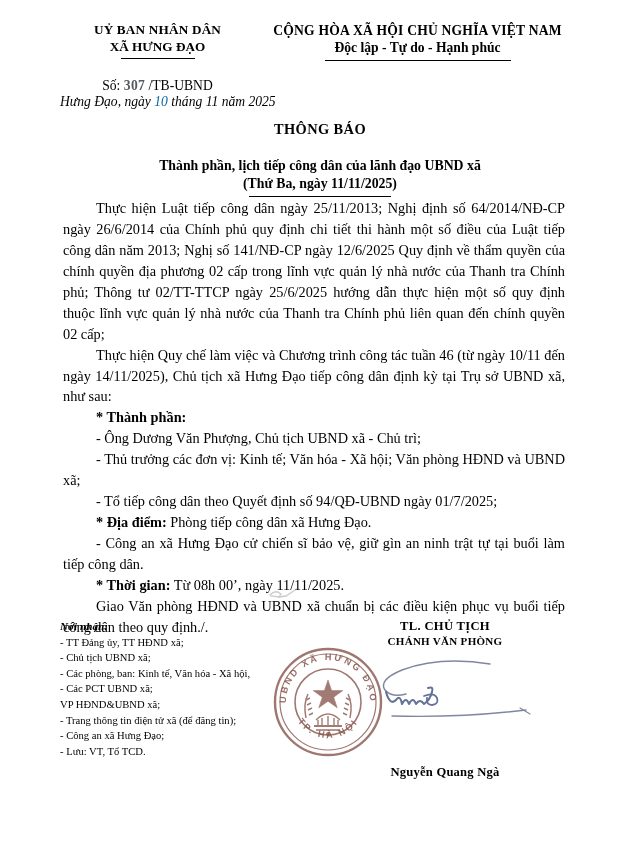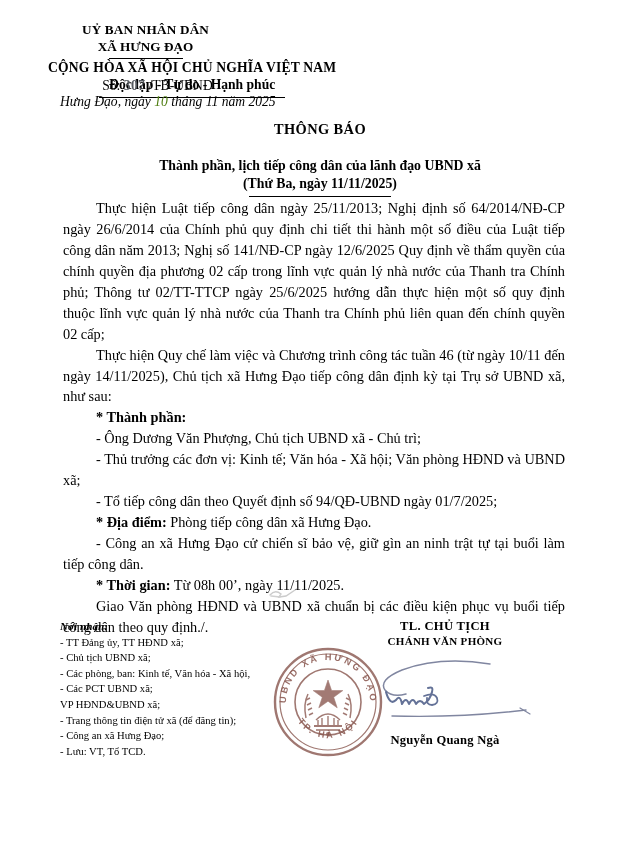--- a/index.html
+++ b/index.html
@@ -19,24 +19,24 @@
     position: relative;
     width: 627px;
     height: 856px;
     box-sizing: border-box;
   }
 
   
   .doc-header {
     position: absolute;
     top: 22px;
-    left: 48px;
+    left: 60px;
     width: 520px;
     display: flex;
-    flex-direction: column;
+    flex-direction: row;
     align-items: flex-start;
   }
   .hdr-left {
     width: 195px;
     text-align: center;
   }
   .hdr-right {
     flex: 1;
     text-align: center;
   }
@@ -94,21 +94,21 @@
     letter-spacing: 0.3px;
   }
   .meta-right {
     flex: 1;
     text-align: center;
     font-style: italic;
     font-size: 13.6px;
     white-space: nowrap;
   }
   .fill-in {
-    color: #4d7c0f;
+    color: #0369a1;
   }
 
   
   .title-block {
     position: absolute;
     top: 120px;
     left: 60px;
     width: 520px;
     text-align: center;
   }
@@ -208,21 +208,21 @@
   .sig-role2 {
     font-weight: bold;
     font-size: 11px;
     letter-spacing: 0.3px;
     line-height: 1.3;
   }
   .sig-name {
     font-weight: bold;
     font-size: 12.6px;
     letter-spacing: 0.2px;
-    margin-top: 84px;
+    margin-top: 116px;
     position: relative;
     z-index: 4;
   }
 
   
   .seal {
     position: absolute;
     left: -38px;
     top: 28px;
     width: 112px;

